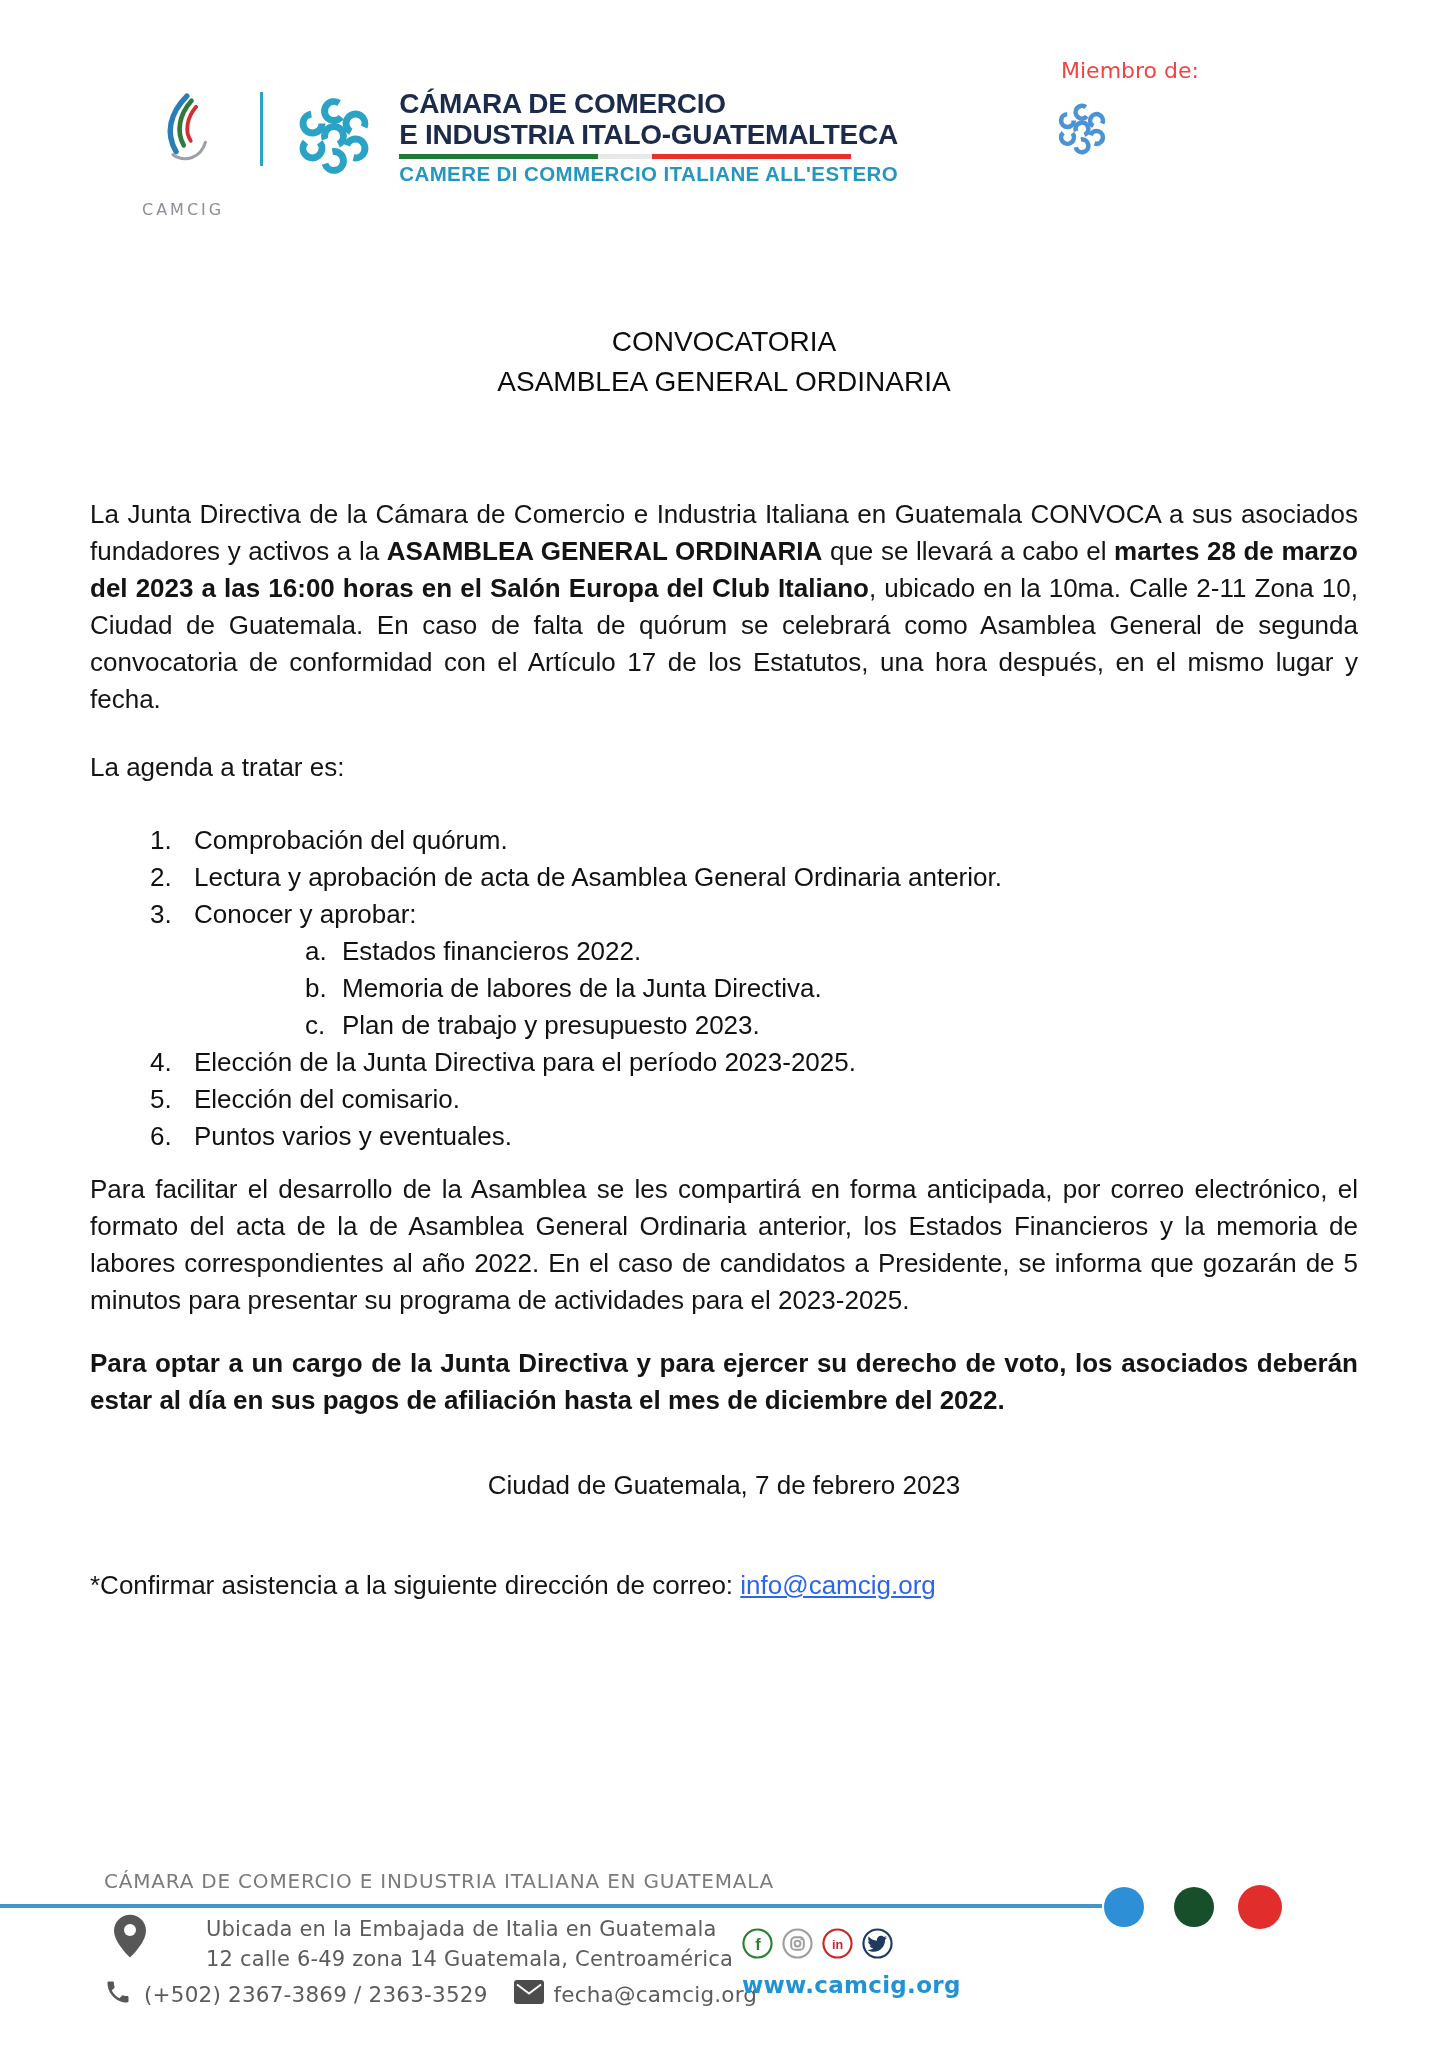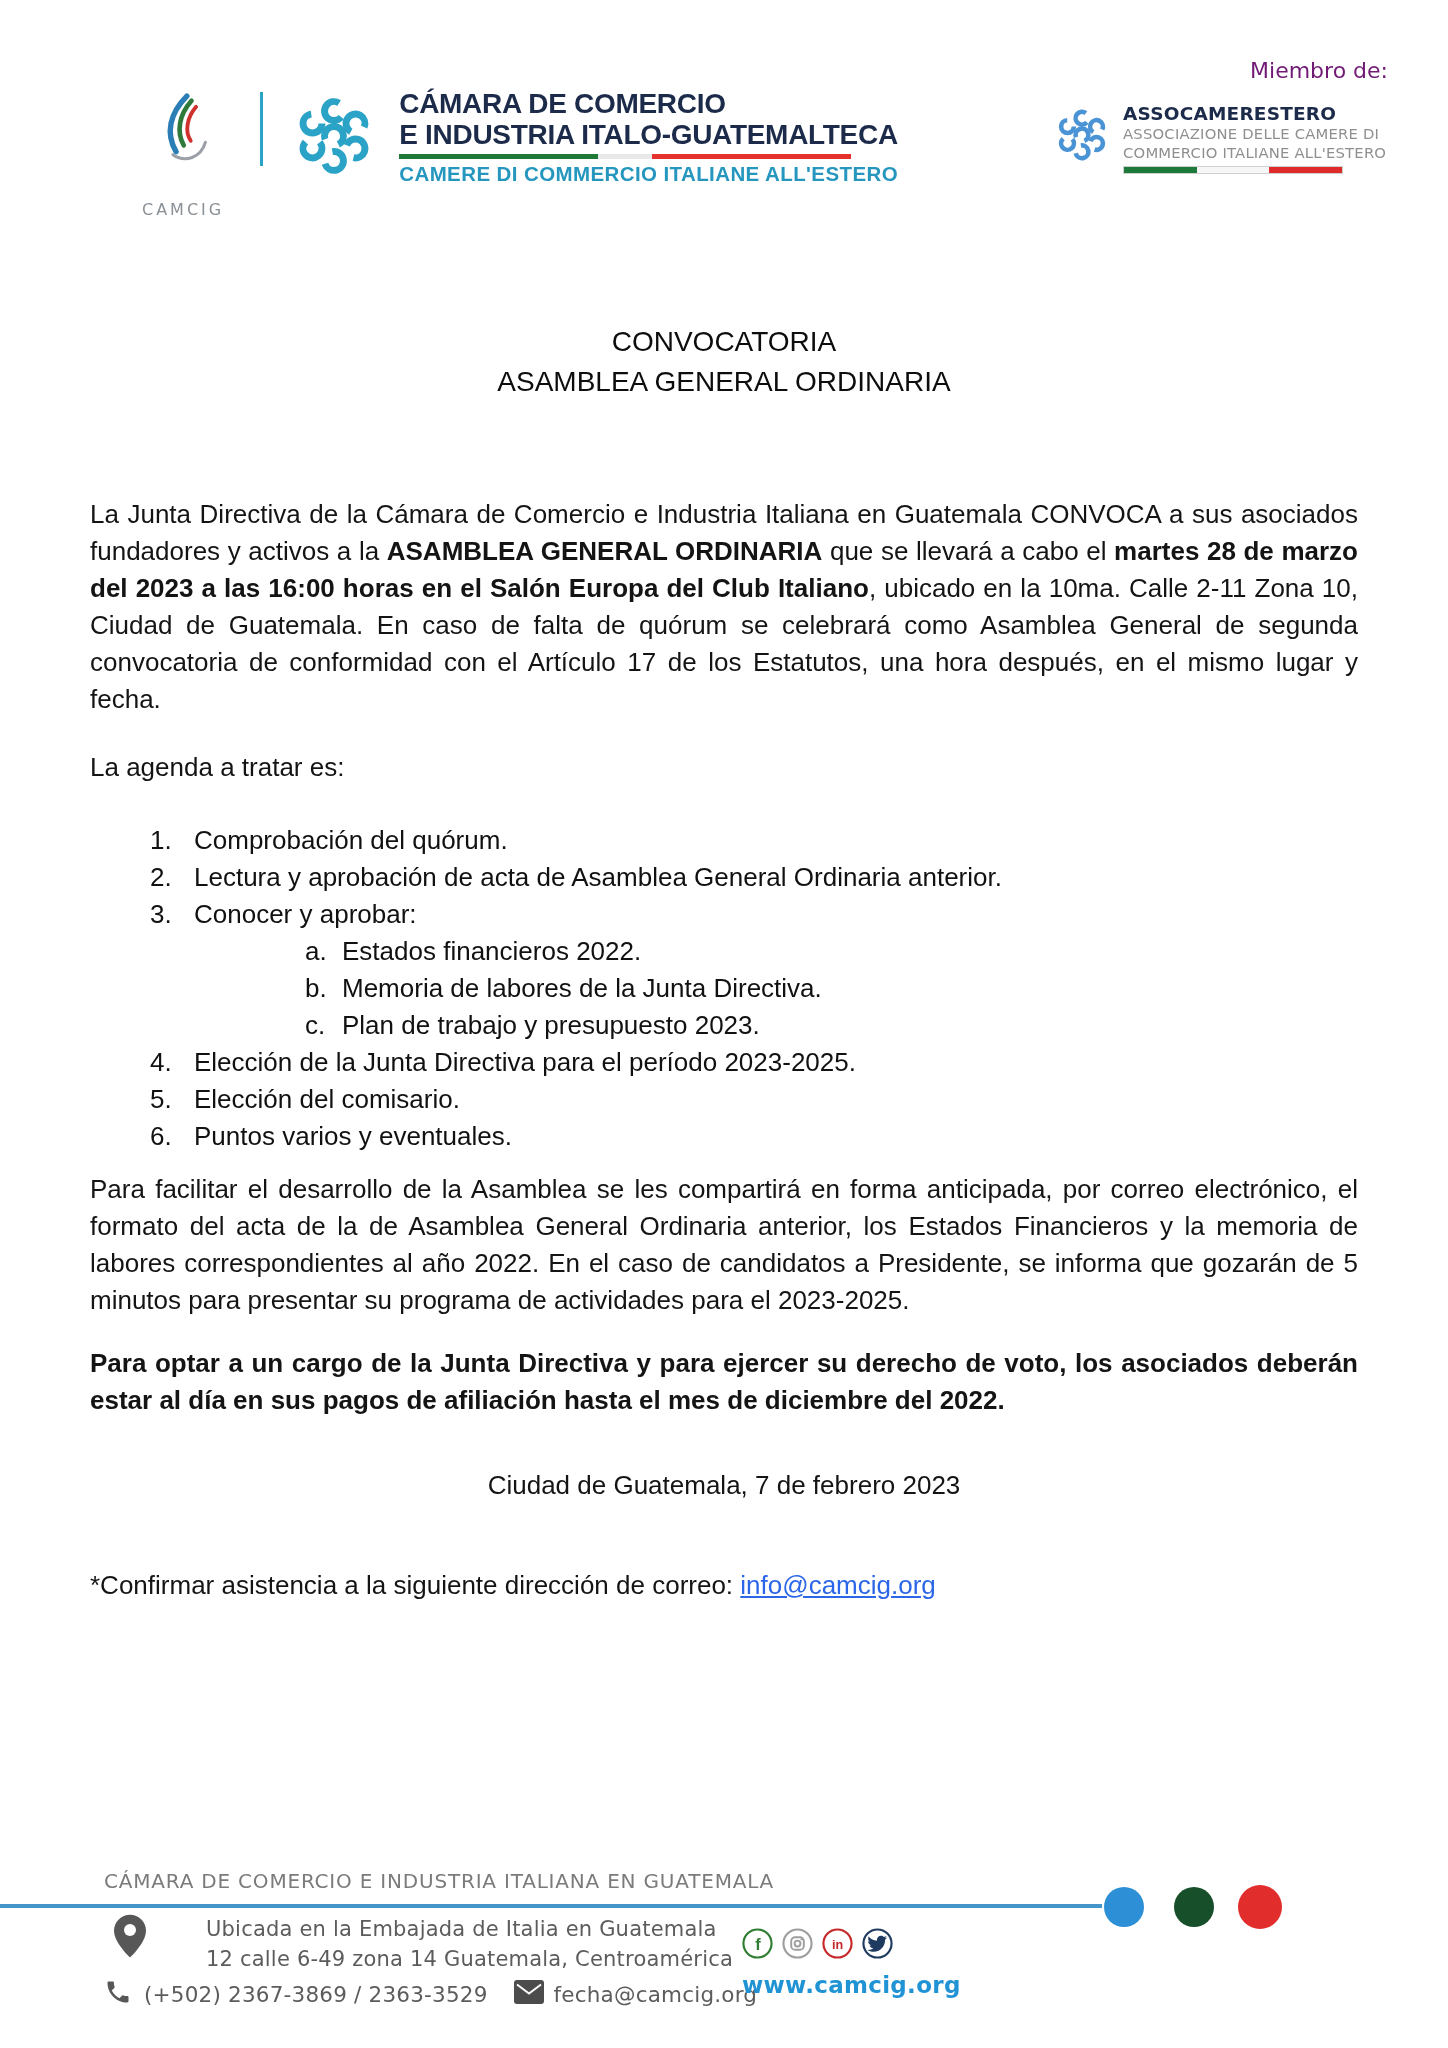--- a/index.html
+++ b/index.html
@@ -32,21 +32,21 @@
   .tricolor-bar{display:flex;height:5px;width:452px;margin:4px 0 3px 0;}
   .tricolor-bar .g{flex:0 0 44%;background:#1f7a38;}
   .tricolor-bar .w{flex:0 0 12%;background:#e9e9e9;}
   .tricolor-bar .r{flex:1;background:#e5312b;}
   .brand-sub{
     font-size:20.5px;font-weight:700;color:#2596be;letter-spacing:0.4px;
   }
   .member-block{margin-top:-28px;text-align:left;width:335px;}
   .member-label{
     font-family:"DejaVu Sans",sans-serif;
-    font-size:22px;color:#701a75;margin-bottom:20px;margin-left:8px;text-align:right;
+    font-size:22px;color:#ef4444;margin-bottom:14px;margin-left:8px;
   }
   .assoc-row{display:flex;align-items:flex-start;}
   .assoc-text{margin-left:12px;}
   .assoc-name{font-size:18.5px;font-weight:700;color:#1c2b4a;letter-spacing:0.2px;font-family:"DejaVu Sans",sans-serif;}
   .assoc-line{font-size:14.8px;color:#8f8f8f;letter-spacing:0.2px;line-height:19px;font-family:"DejaVu Sans",sans-serif;}
   .assoc-bar{display:flex;height:6px;width:218px;margin-top:4px;border:0.5px solid #cfcfcf;}
   .assoc-bar .g{flex:1;background:#1e7a3a;}
   .assoc-bar .w{flex:1;background:#f6f6f6;}
   .assoc-bar .r{flex:1;background:#e02b2b;}
   
@@ -151,30 +151,20 @@
               <circle cx="50" cy="21" r="11" stroke-dasharray="50 19" transform="rotate(40 50 21)"></circle>
               <circle cx="75" cy="35.5" r="11" stroke-dasharray="50 19" transform="rotate(120 75 35.5)"></circle>
               <circle cx="75" cy="64.5" r="11" stroke-dasharray="50 19" transform="rotate(200 75 64.5)"></circle>
               <circle cx="50" cy="79" r="11" stroke-dasharray="50 19" transform="rotate(260 50 79)"></circle>
               <circle cx="25" cy="64.5" r="11" stroke-dasharray="50 19" transform="rotate(320 25 64.5)"></circle>
               <circle cx="25" cy="35.5" r="11" stroke-dasharray="50 19" transform="rotate(0 25 35.5)"></circle>
               <circle cx="50" cy="50" r="11" stroke-dasharray="50 19" transform="rotate(160 50 50)"></circle>
             </g>
           </svg>
         </span>
-        <div class="assoc-text">
-          <div class="assoc-name">ASSOCAMERESTERO</div>
-          <div class="assoc-line">ASSOCIAZIONE DELLE CAMERE DI</div>
-          <div class="assoc-line">COMMERCIO ITALIANE ALL'ESTERO</div>
-          <div class="assoc-bar">
-            <span class="g"></span>
-              <span class="w"></span>
-              <span class="r"></span>
-          </div>
-        </div>
       </div>
     </div>
   </header>
 
   <main class="main">
     <h1 class="doc-title">
       <div>CONVOCATORIA</div>
       <div>ASAMBLEA GENERAL ORDINARIA</div>
     </h1>
 

